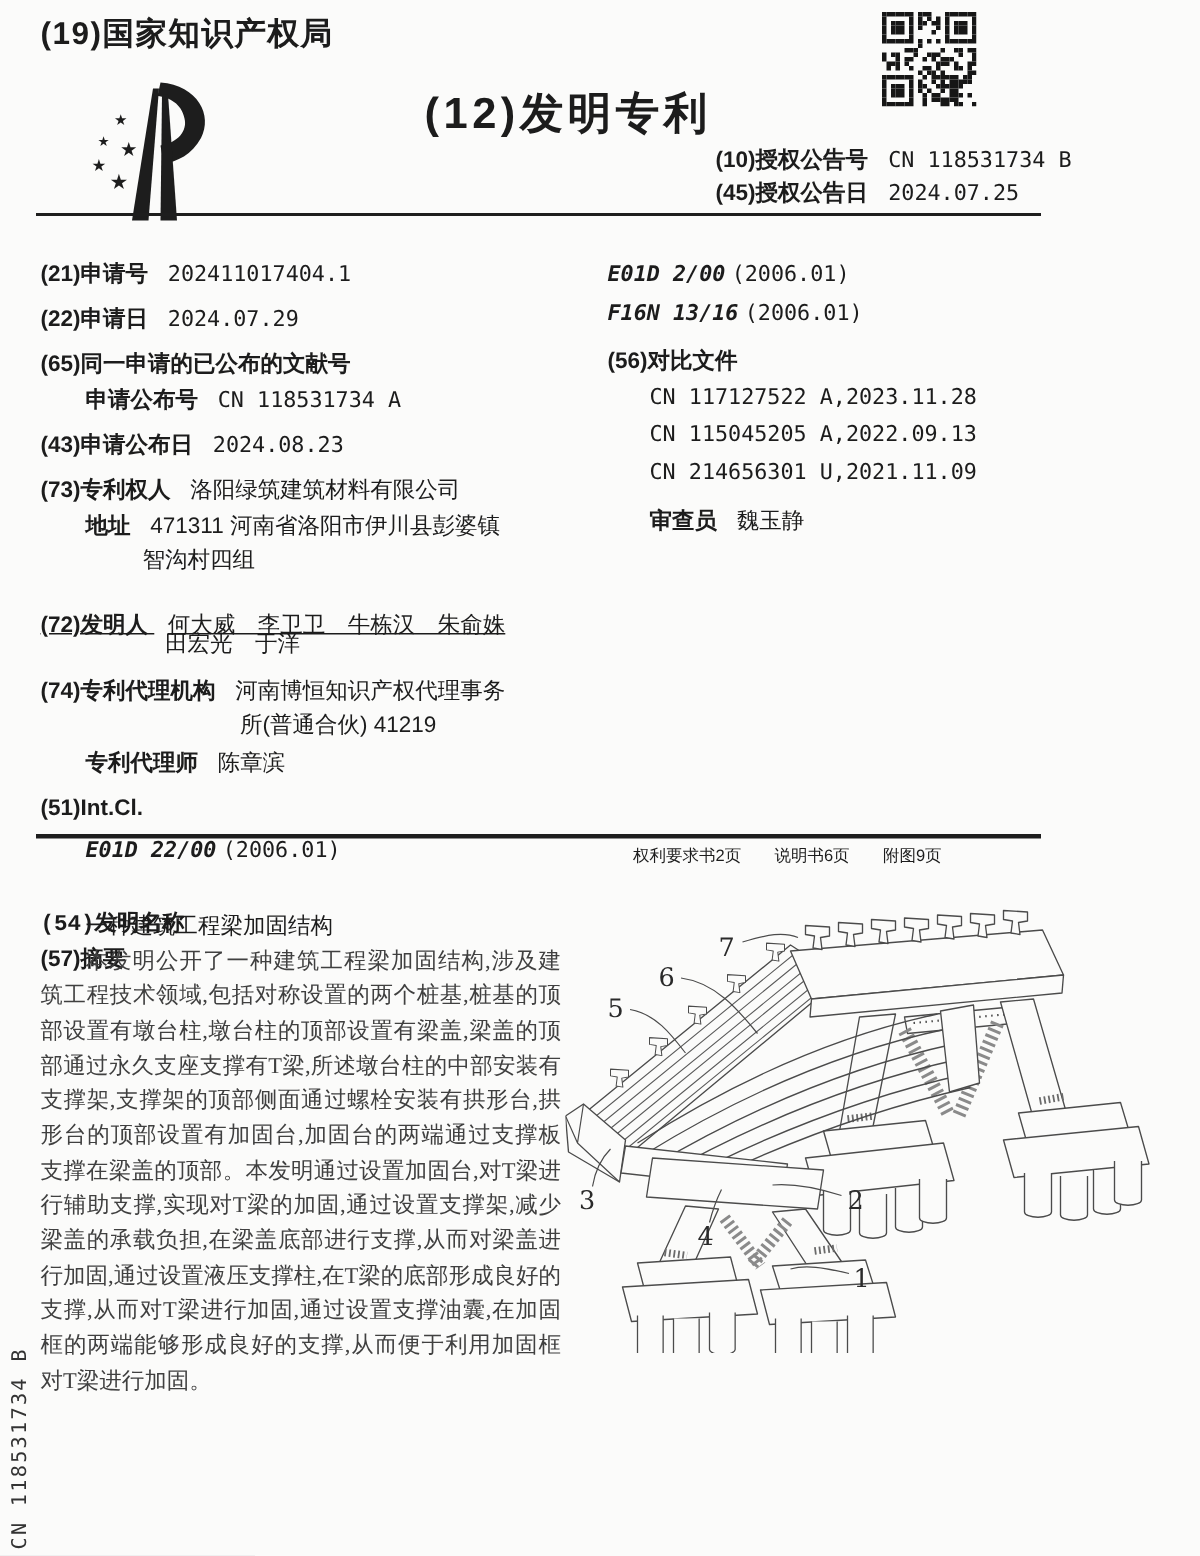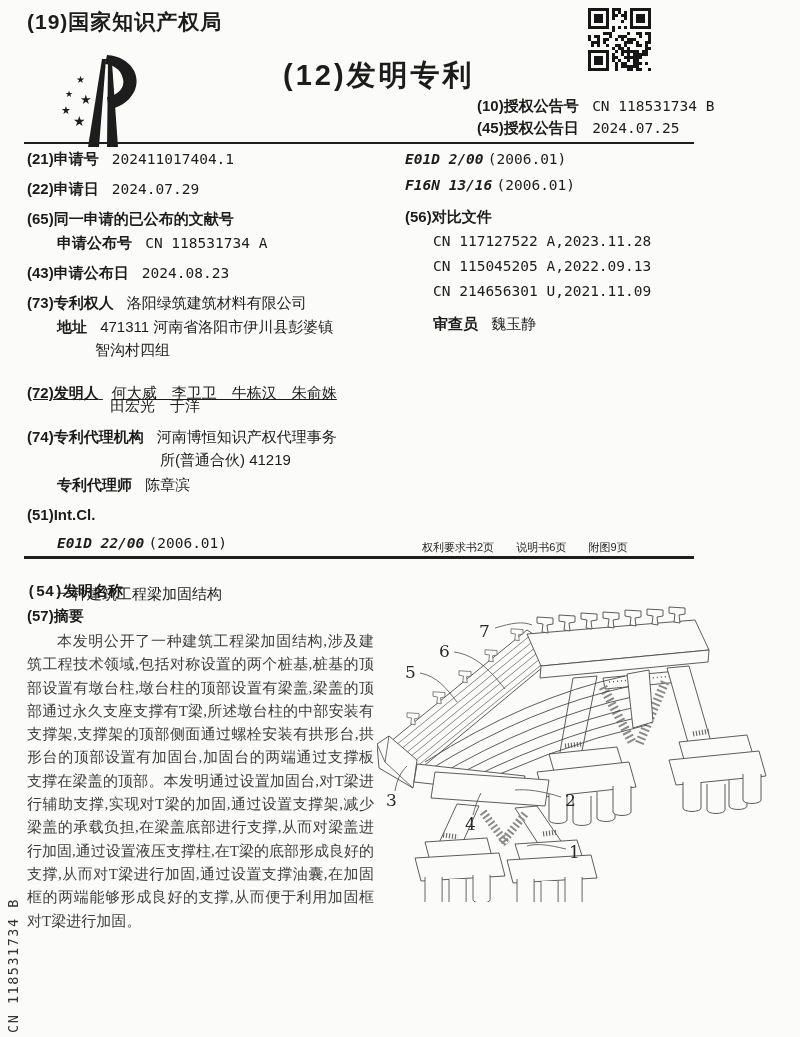--- a/index.html
+++ b/index.html
@@ -2,21 +2,21 @@
 <html><head>
 <meta charset="utf-8">
 <style>
   html,body{margin:0;padding:0;background:#e8e8e8;}
   .page{
     position:relative; width:800px; height:1037px; margin:0 auto;
     background:#fbfbfa; color:#1c1c1c; overflow:hidden;
     font-family:"Liberation Sans", sans-serif;
   }
   .abs{position:absolute; white-space:nowrap;}
-  .ln{position:absolute; white-space:nowrap; font-size:15px; line-height:1.2;}
+  .ln{position:absolute; white-space:nowrap; font-size:15px; line-height:1.2;margin-top:24px;}
   .lb{font-weight:700;}
   .val{font-family:"DejaVu Sans Mono", monospace; font-size:14.5px;}
   .gap{margin-left:9px;}
   .ipc{font-style:italic; font-weight:700; font-family:"DejaVu Sans Mono", monospace; font-size:14.5px;text-align:right;}
   .rule{position:absolute; background:#1e1e1e;}
   .office{font-size:21px; font-weight:600; letter-spacing:1px;}
   .doctype{font-size:29px; font-weight:700; letter-spacing:3px;}
   .hdr-lb{font-weight:700; font-size:15px;}
   .abstract{
     position:absolute; left:27px; top:630px; width:347px;

